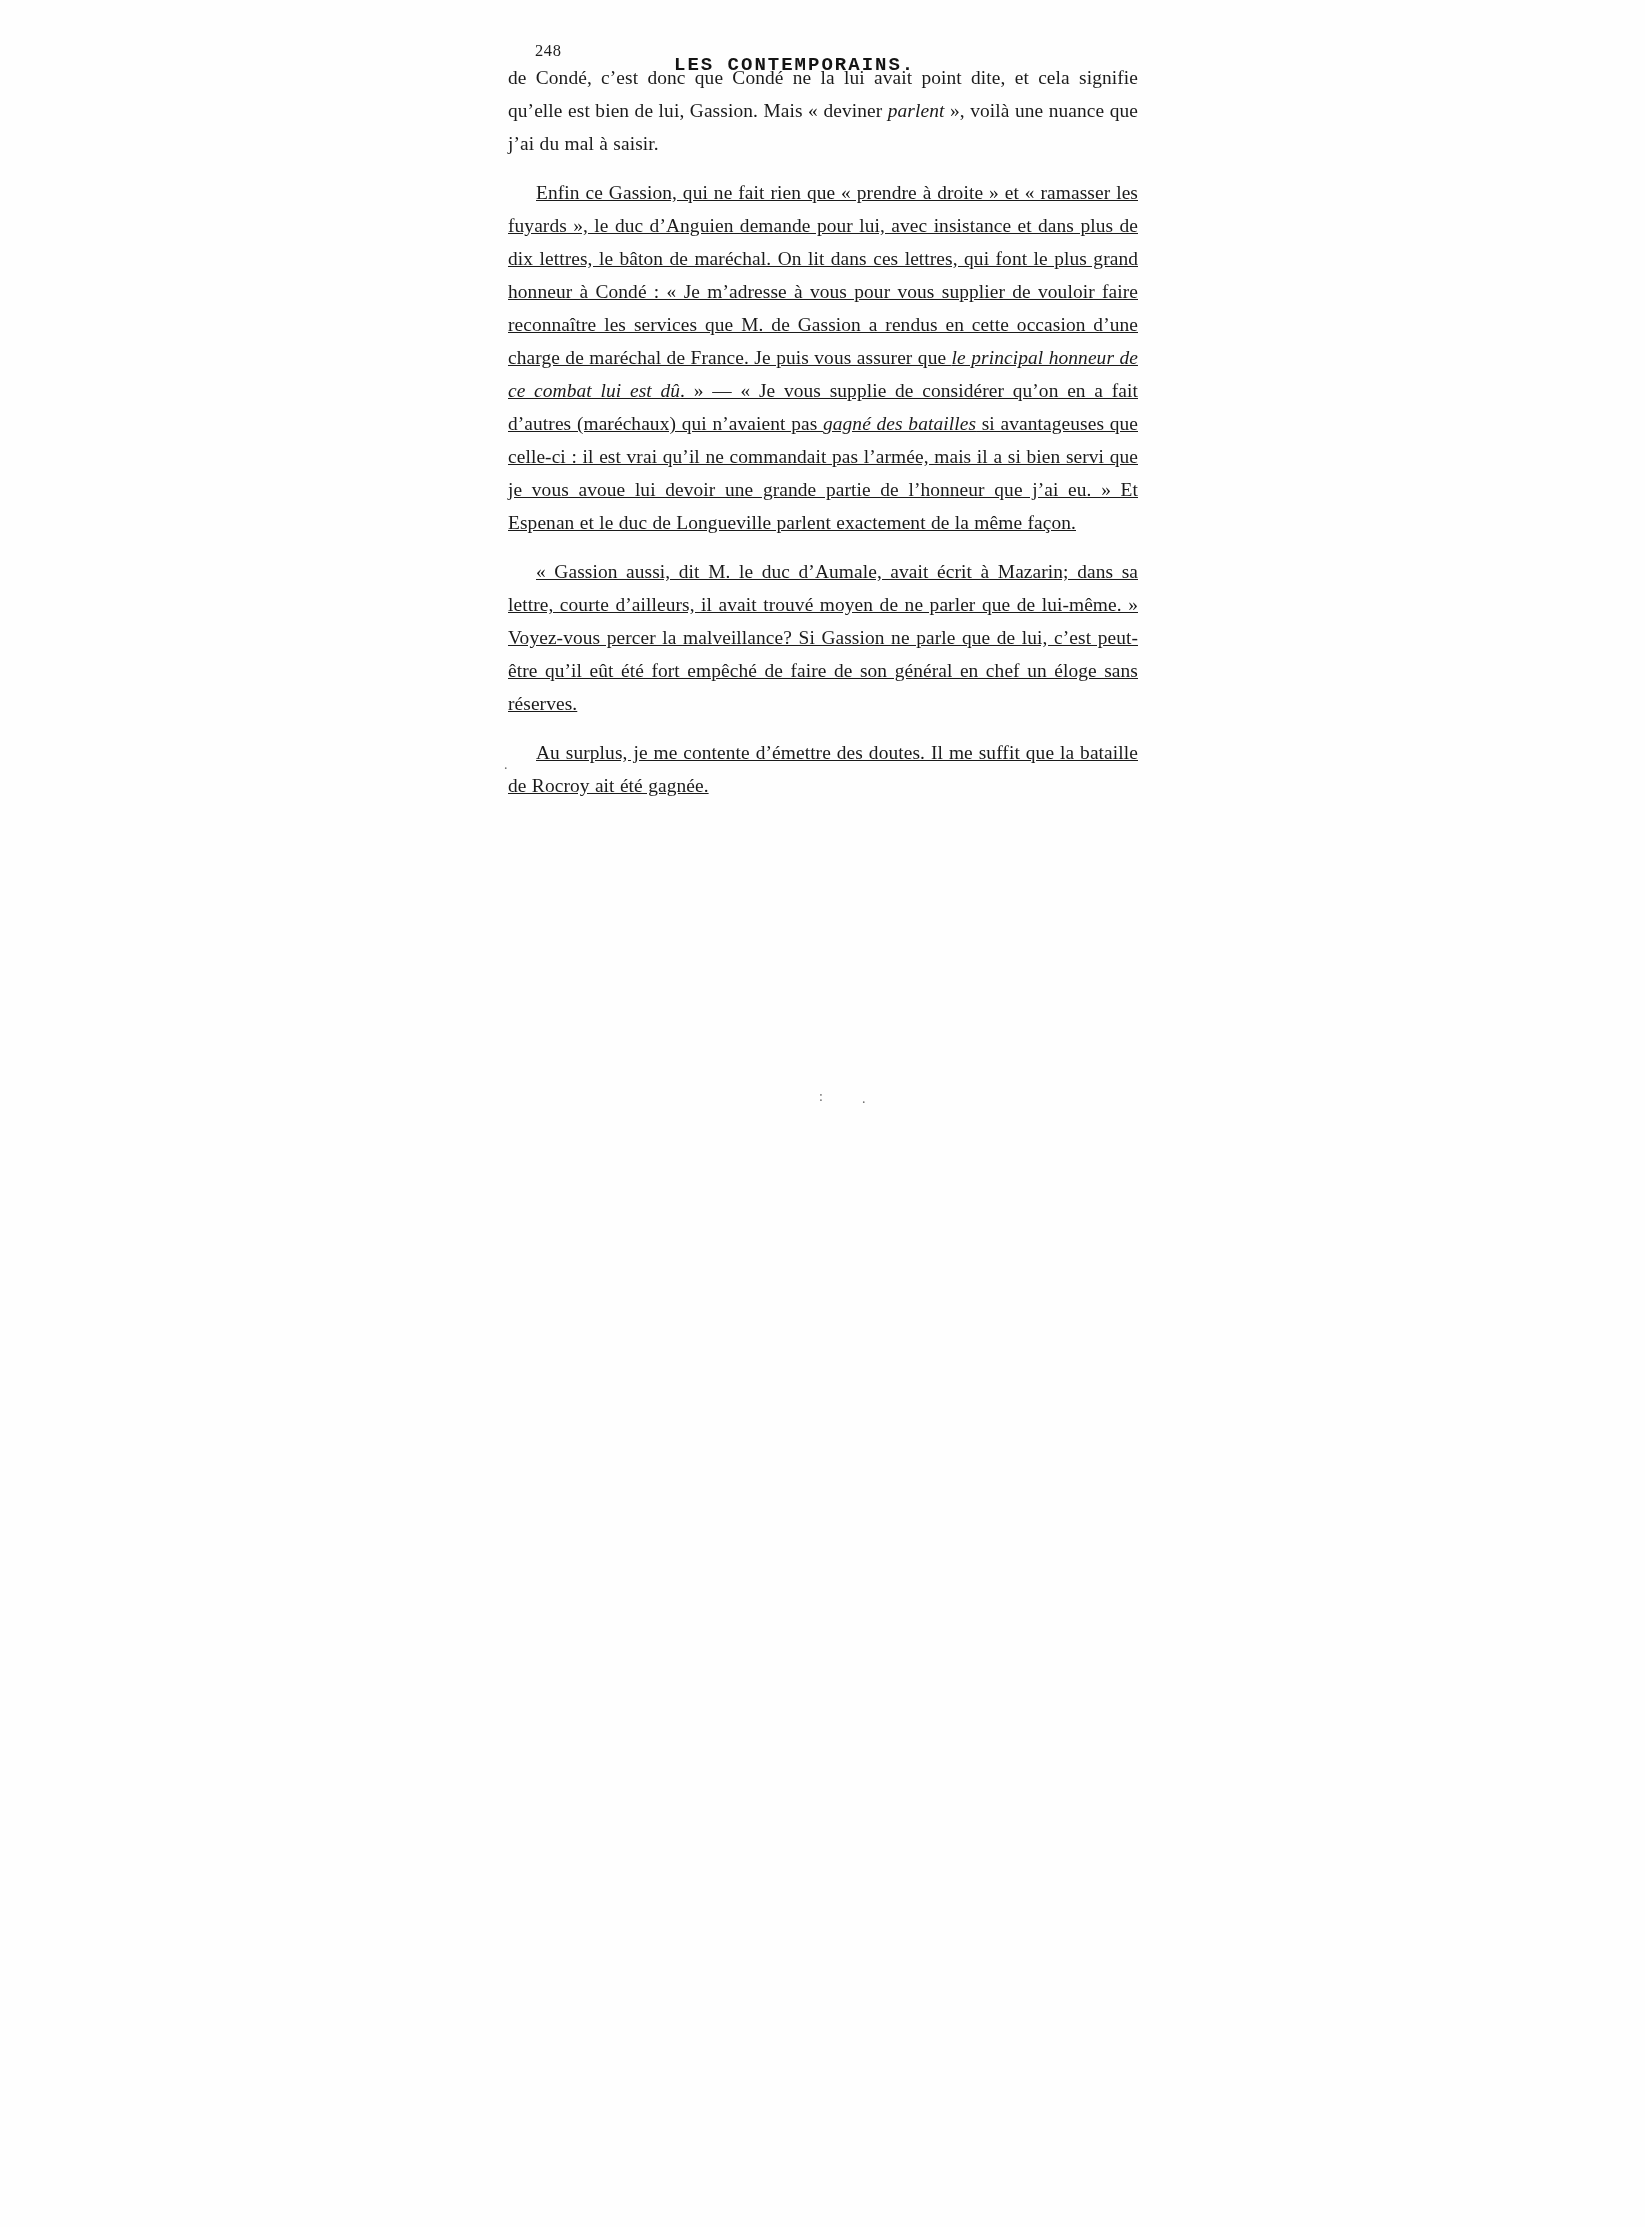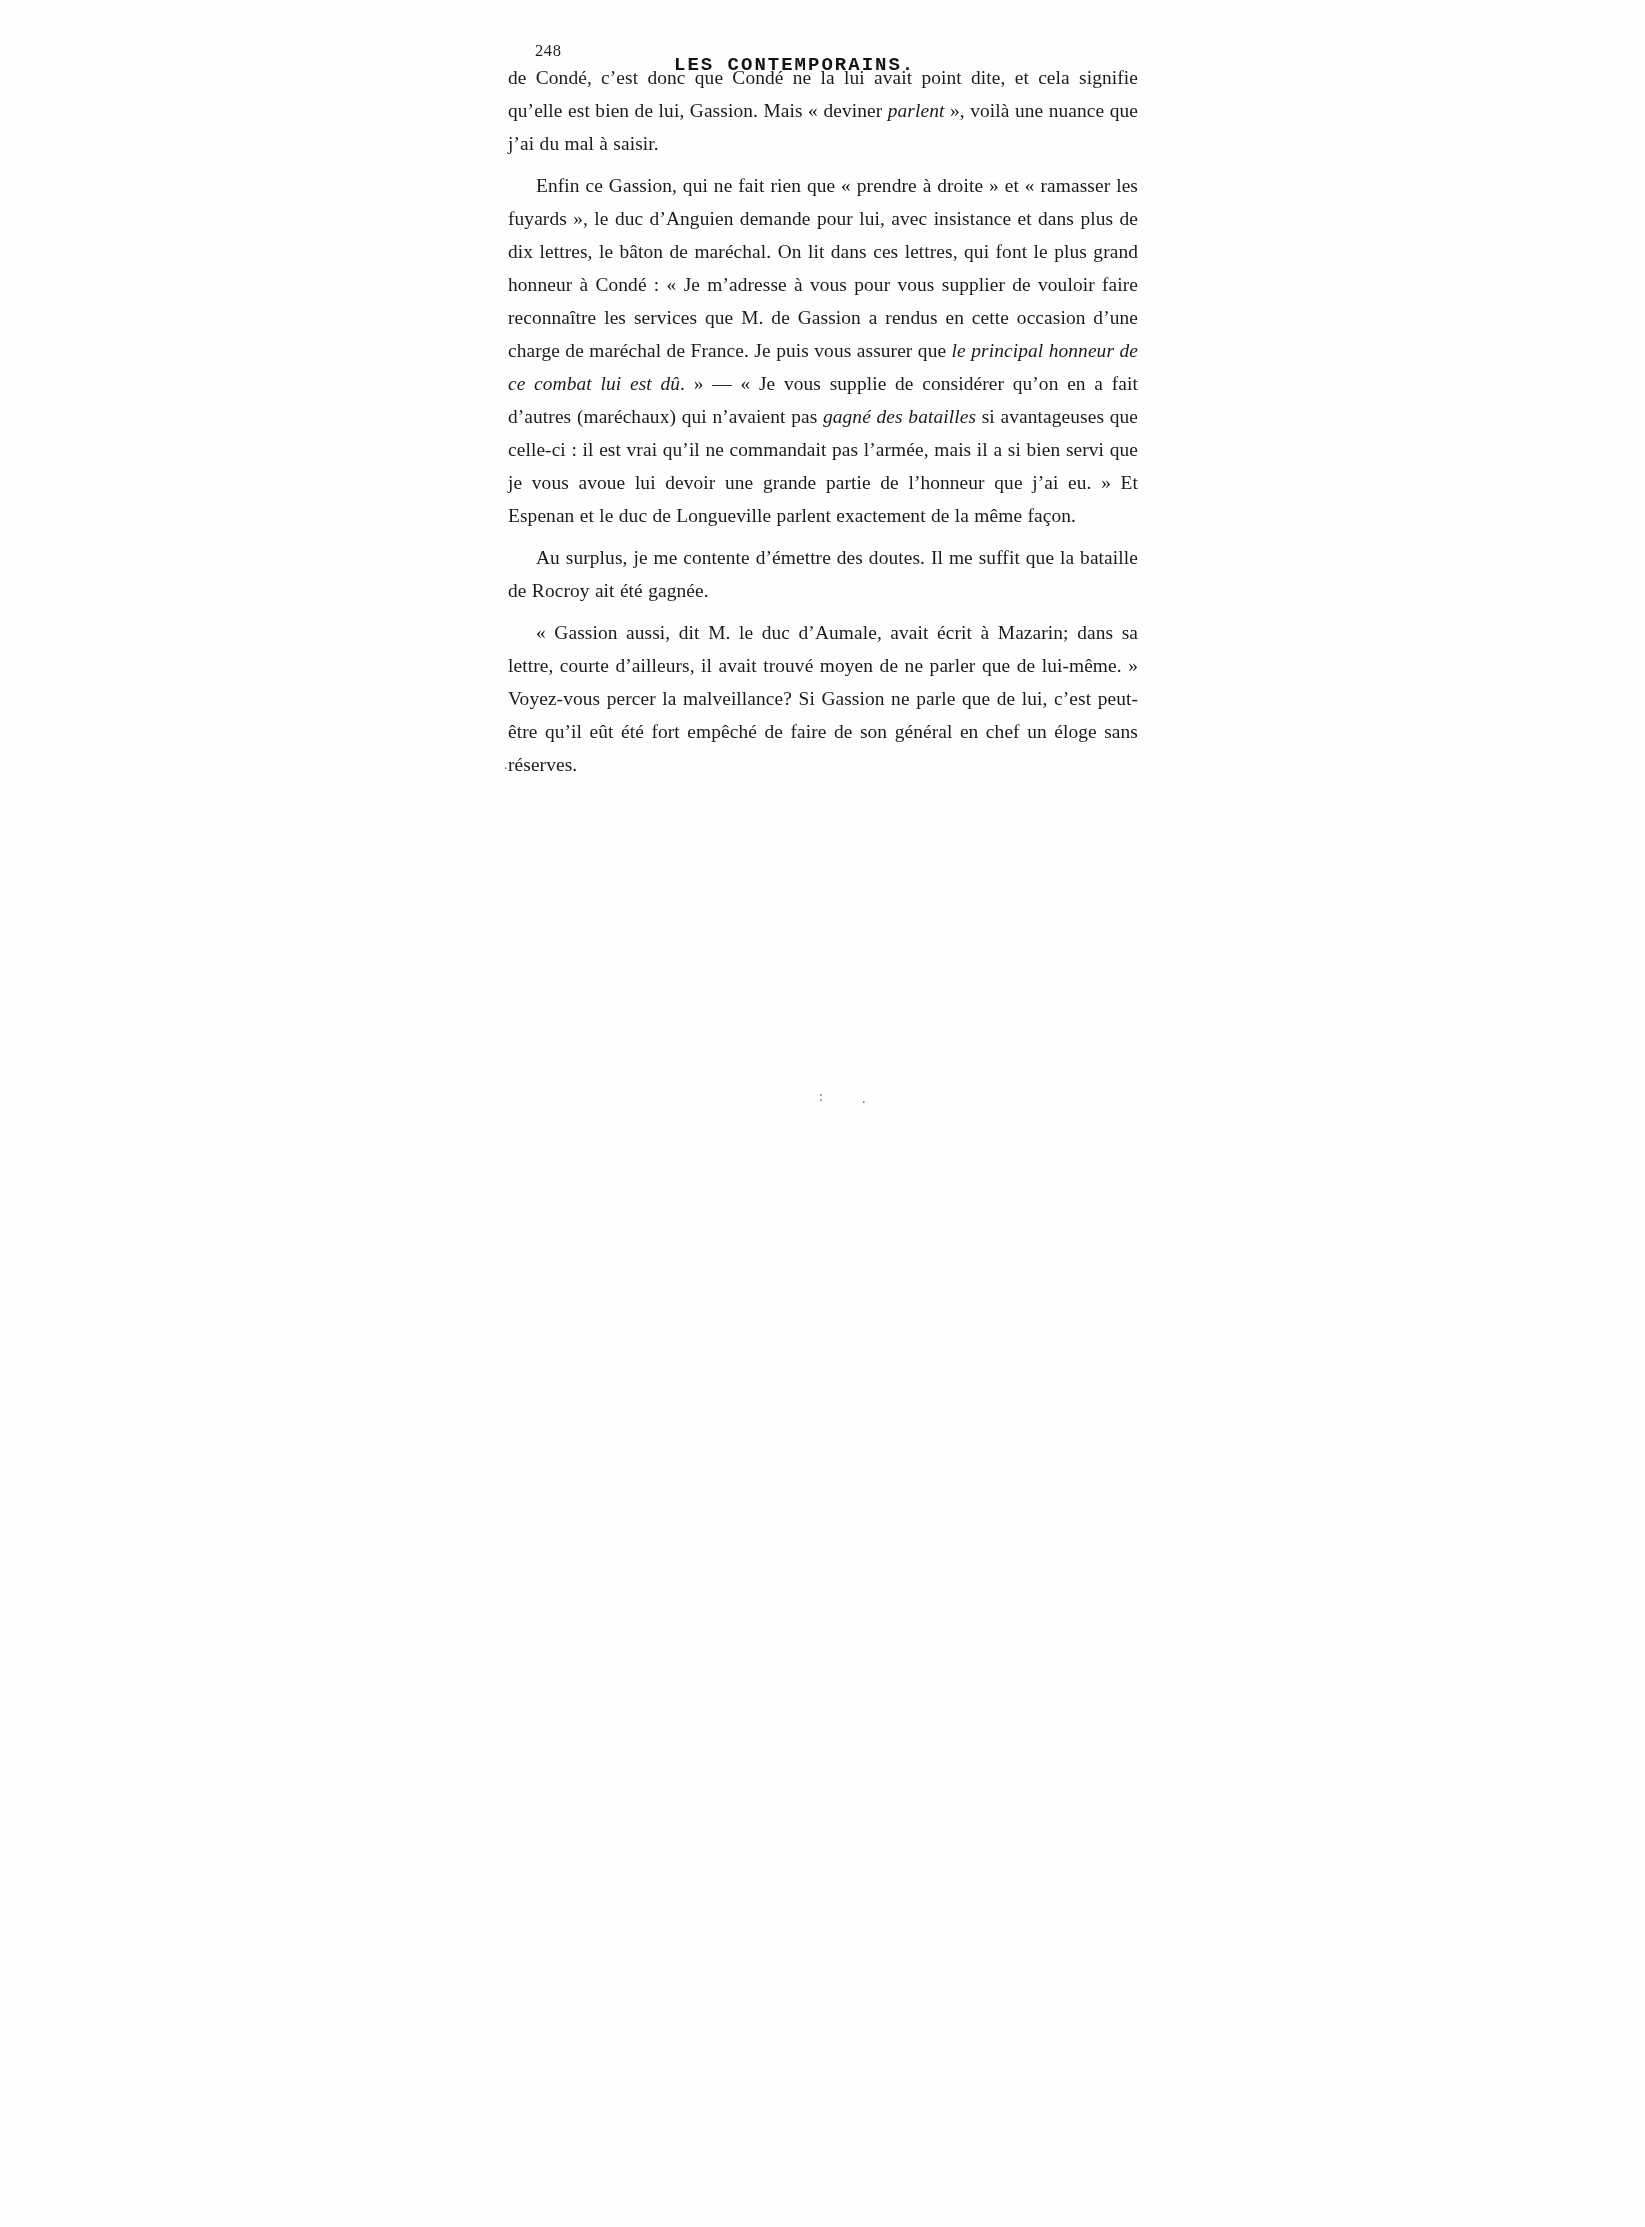--- a/index.html
+++ b/index.html
@@ -65,21 +65,22 @@
     text-align: justify;
     text-justify: inter-word;
     color: #1b1b1b;
     letter-spacing: 0.1px;
     word-spacing: 0.4px;
   }
   p.indent {
     text-indent: 28px;
   }
   p + p {
-    margin-top: 9px;
+    margin-top: 16px;
+    text-decoration: underline;
   }
   em { font-style: italic; }
   .tiny-mark {
     position: absolute;
     font-size: 14px;
     color: #6a6a6a;
   }
   .mark-a { left: 504px; top: 757px; }
   .mark-b { left: 819px; top: 1089px; }
   .mark-c { left: 862px; top: 1091px; }
@@ -90,22 +91,22 @@
 <div class="page">
 
   <div class="header">
     <span class="folio">248</span>
     <span class="running-title">LES CONTEMPORAINS.</span>
   </div>
 
   <div class="textblock">
     <p class="">de Condé, c’est donc que Condé ne la lui avait point dite, et cela signifie qu’elle est bien de lui, Gassion. Mais « deviner <em>parlent</em> », voilà une nuance que j’ai du mal à saisir.</p>
     <p class="indent">Enfin ce Gassion, qui ne fait rien que « prendre à droite » et « ramasser les fuyards », le duc d’Anguien demande pour lui, avec insistance et dans plus de dix lettres, le bâton de maréchal. On lit dans ces lettres, qui font le plus grand honneur à Condé : « Je m’adresse à vous pour vous supplier de vouloir faire reconnaître les services que M. de Gassion a rendus en cette occasion d’une charge de maréchal de France. Je puis vous assurer que <em>le principal honneur de ce combat lui est dû</em>. » — « Je vous supplie de considérer qu’on en a fait d’autres (maréchaux) qui n’avaient pas <em>gagné des batailles</em> si avantageuses que celle-ci : il est vrai qu’il ne commandait pas l’armée, mais il a si bien servi que je vous avoue lui devoir une grande partie de l’honneur que j’ai eu. » Et Espenan et le duc de Longueville parlent exactement de la même façon.</p>
+    <p class="indent">« Gassion aussi, dit M. le duc d’Aumale, avait écrit à Mazarin; dans sa lettre, courte d’ailleurs, il avait trouvé moyen de ne parler que de lui-même. » Voyez-vous percer la malveillance? Si Gassion ne parle que de lui, c’est peut-être qu’il eût été fort empêché de faire de son général en chef un éloge sans réserves.</p>
     <p class="indent">Au surplus, je me contente d’émettre des doutes. Il me suffit que la bataille de Rocroy ait été gagnée.</p>
-    <p class="indent">« Gassion aussi, dit M. le duc d’Aumale, avait écrit à Mazarin; dans sa lettre, courte d’ailleurs, il avait trouvé moyen de ne parler que de lui-même. » Voyez-vous percer la malveillance? Si Gassion ne parle que de lui, c’est peut-être qu’il eût été fort empêché de faire de son général en chef un éloge sans réserves.</p>
   </div>
 
   <span class="tiny-mark mark-a">.</span>
   <span class="tiny-mark mark-b">:</span>
   <span class="tiny-mark mark-c">.</span>
 
 </div>
 
 
 </body></html>

